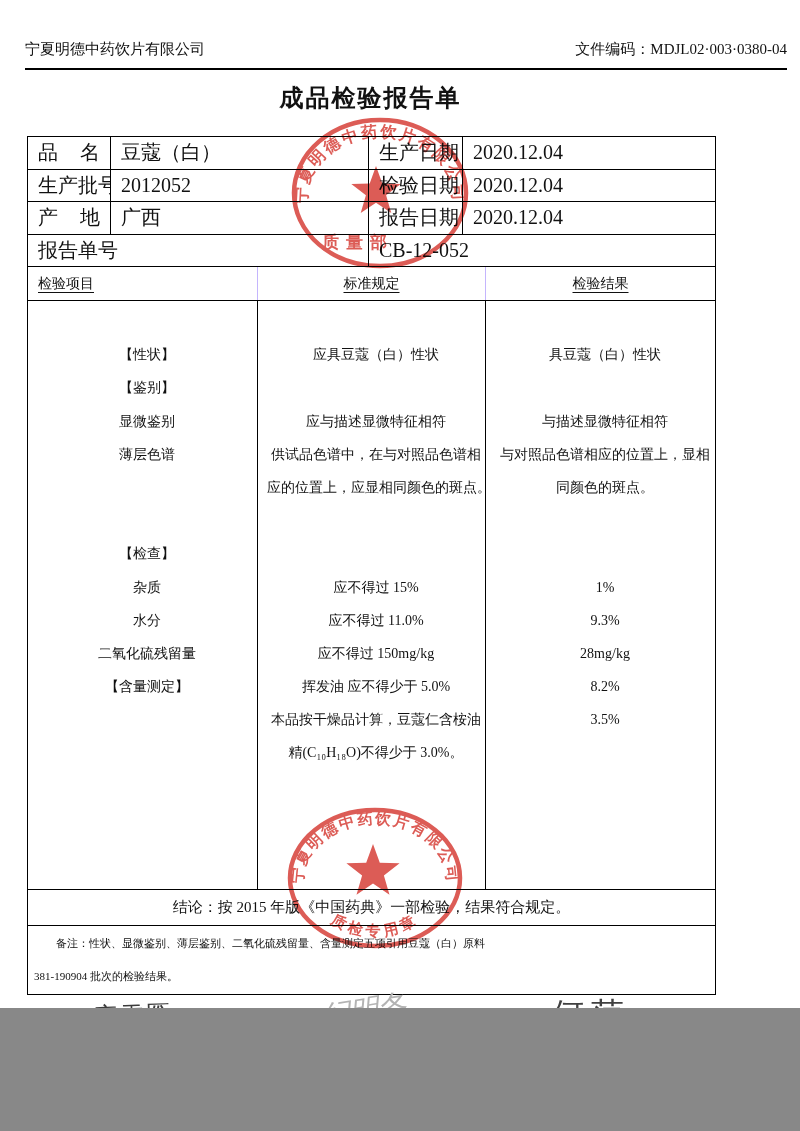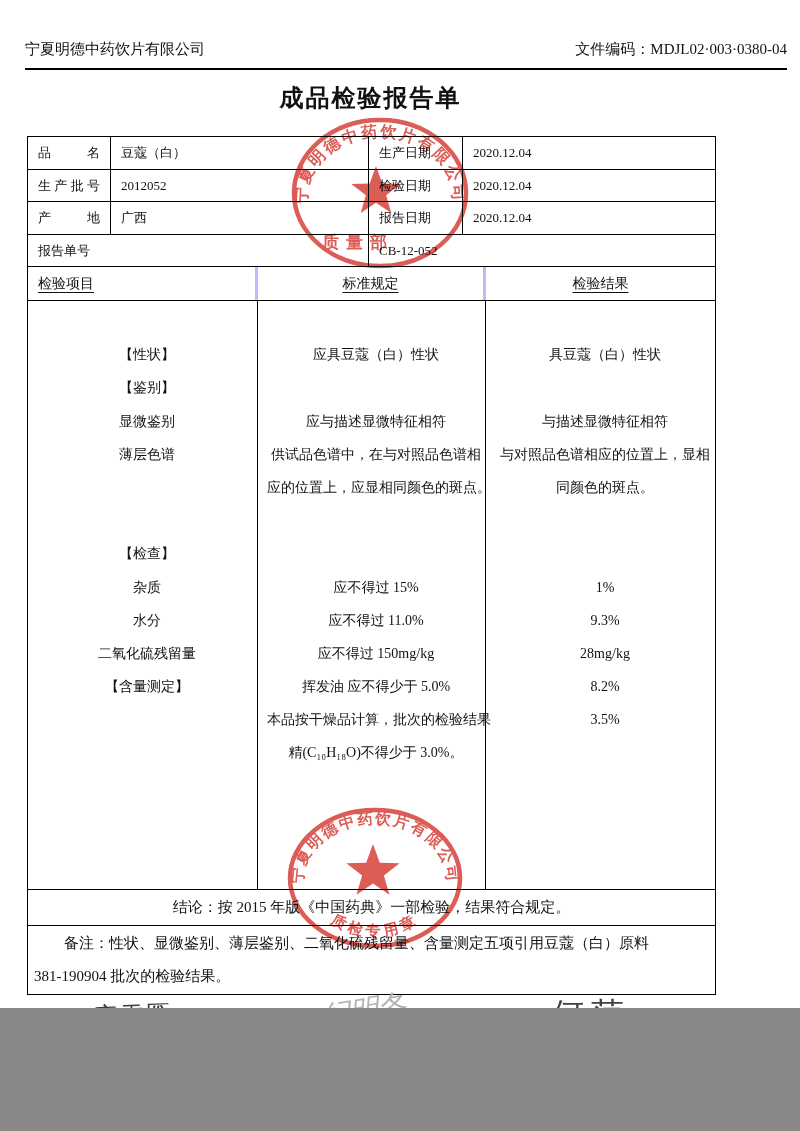--- a/index.html
+++ b/index.html
@@ -6,51 +6,51 @@
   .sheet{position:relative;width:800px;height:1008px;background:#fff;margin:0 auto;
     font-family:"Liberation Serif","DejaVu Serif",serif;color:#111;overflow:hidden;}
   
   .pagehead{position:absolute;left:25px;top:40px;width:762px;display:flex;
     justify-content:space-between;align-items:flex-end;border-bottom:2px solid #000;
     padding-bottom:9px;font-size:15px;}
   .title{position:absolute;left:27px;top:82px;width:687px;text-align:center;
     font-size:24px;font-weight:bold;letter-spacing:2px;}
   
   .info-table{position:absolute;left:27px;top:136px;width:687px;border:1px solid #000;
-    border-bottom:none;font-size:13px;}
+    border-bottom:none;font-size:20px;}
   .irow{display:flex;height:31.5px;line-height:31.5px;border-bottom:1px solid #000;}
   .icell{box-sizing:border-box;border-right:1px solid #000;padding:0 10px;
     white-space:nowrap;overflow:hidden;}
   .icell:last-child{border-right:none;}
   .ilabel{width:83px;text-align:justify;text-align-last:justify;}
   .ival1{width:258px;}
   .ilabel2{width:94px;}
   .ival2{width:252px;}
   .ilabelwide{width:341px;}
   .ivalwide{width:346px;}
   
   .main-table{position:absolute;left:27px;top:266px;width:687px;border:1px solid #000;
     font-size:14px;}
   .mhead{display:flex;height:33px;line-height:33px;border-bottom:1px solid #000;}
-  .mhcell{box-sizing:border-box;border-right:3px solid #c4b5fd;}
+  .mhcell{box-sizing:border-box;border-right:1px solid #c4b5fd;}
   .mhcell:last-child{border-right:none;}
   .mhcell span{text-decoration:underline;text-underline-offset:4px;}
   .mh1{width:230px;text-align:left;padding-left:10px;}
   .mh2{width:228px;text-align:center;}
   .mh3{width:229px;text-align:center;}
   .mbody{display:flex;height:588px;border-bottom:1px solid #000;}
   .mcell{box-sizing:border-box;border-right:1px solid #000;padding:4px 0 0 9px;}
   .mcell:last-child{border-right:none;}
   .mc1{width:230px;}
   .mc2{width:228px;}
   .mc3{width:229px;}
   .tline{height:33.2px;line-height:33.2px;white-space:nowrap;text-align:center;}
   .conclusion{height:35px;line-height:35px;text-align:center;font-size:15px;
     border-bottom:1px solid #000;}
-  .remarks{height:68px;font-size:15px;padding:1px 4px 0 6px;box-sizing:border-box;}
+  .remarks{height:68px;font-size:11px;padding:1px 4px 0 6px;box-sizing:border-box;}
   .rline{height:33px;line-height:33px;white-space:nowrap;}
   .rline.indent{text-indent:2em;}
   
   .sign-row{position:absolute;left:27px;top:1005px;width:687px;height:80px;font-size:16px;}
   .sgroup{position:absolute;top:5px;white-space:nowrap;}
   .sg1{left:6px;}
   .sg2{left:243px;}
   .sg3{left:461px;text-align:right;}
   .sig{position:absolute;white-space:nowrap;}
   .sig1{left:65px;top:-6px;font-size:26px;color:#3c3c3c;transform:rotate(-2deg);}
@@ -128,21 +128,21 @@
           <div class="tline">&nbsp;</div>
           <div class="tline">应与描述显微特征相符</div>
           <div class="tline">供试品色谱中，在与对照品色谱相</div>
           <div class="tline">应的位置上，应显相同颜色的斑点。</div>
           <div class="tline">&nbsp;</div>
           <div class="tline">&nbsp;</div>
           <div class="tline">应不得过 15%</div>
           <div class="tline">应不得过 11.0%</div>
           <div class="tline">应不得过 150mg/kg</div>
           <div class="tline">挥发油 应不得少于 5.0%</div>
-          <div class="tline">本品按干燥品计算，批次的检验结果</div>
+          <div class="tline">本品按干燥品计算，豆蔻仁含桉油</div>
           <div class="tline">精(C₁₀H₁₈O)不得少于 3.0%。</div>
         </div>
       <div class="mcell mc3">
           <div class="tline">&nbsp;</div>
           <div class="tline">具豆蔻（白）性状</div>
           <div class="tline">&nbsp;</div>
           <div class="tline">与描述显微特征相符</div>
           <div class="tline">与对照品色谱相应的位置上，显相</div>
           <div class="tline">同颜色的斑点。</div>
           <div class="tline">&nbsp;</div>

